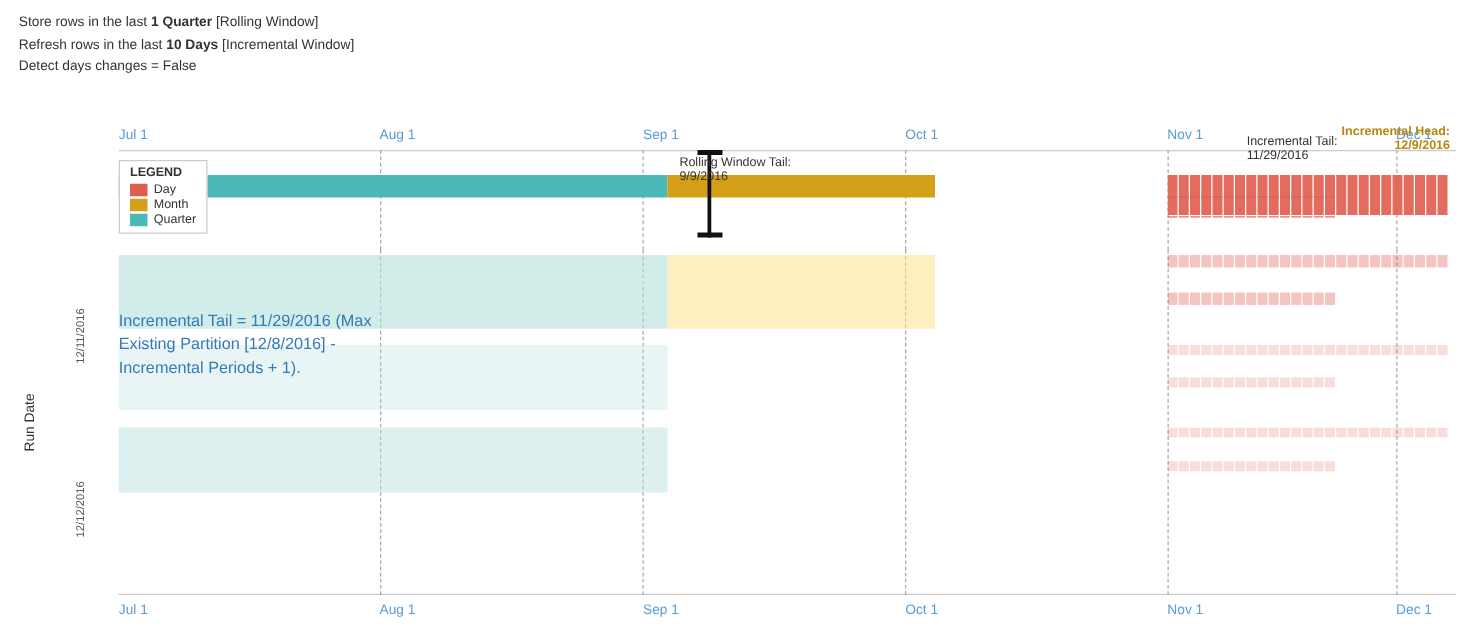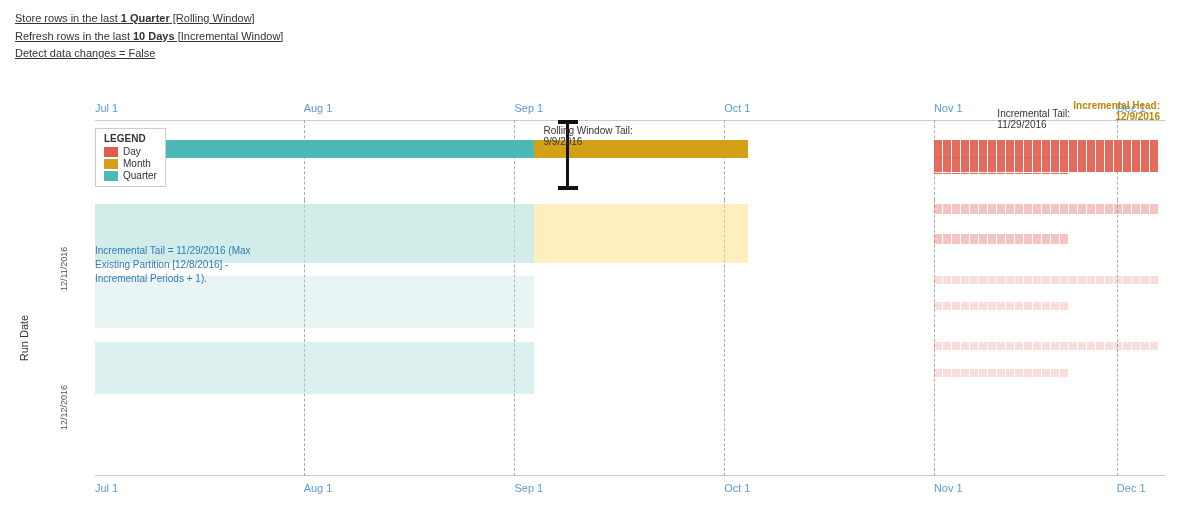--- a/index.html
+++ b/index.html
@@ -18,21 +18,20 @@
       padding: 10px 15px;
       position: relative;
     }
     .header-info {
       position: absolute;
       top: 10px;
       left: 15px;
       font-size: 11px;
       line-height: 1.6;
       color: #333;
-      text-decoration: underline;
     }
     .header-info span.bold { font-weight: bold; }
     .page-title {
       text-align: center;
       font-size: 22px;
       font-weight: 300;
       color: #333;
       position: absolute;
       top: 18px;
       left: 0;
@@ -83,21 +82,21 @@
 
 <div class="container">
 
   <div class="header-info">
     <div>
       <span>Store rows in the last </span><span class="bold">1 Quarter</span><span> [Rolling Window]</span>
     </div>
     <div>
       <span>Refresh rows in the last </span><span class="bold">10 Days</span><span> [Incremental Window]</span>
     </div>
-    <div>Detect data changes = False</div>
+    <div>Detect days changes = False</div>
   </div>
 
 
   <div class="chart-area" style="position:absolute; top:100px; left:15px; right:15px; bottom:10px;">
 
     <div style="position:absolute; top:20px; left:80px; right:0; height:1px; background:#ccc;"></div>
 
     <div style="position:absolute; top:2px; left:80px; right:0; height:20px;">
       <span class="axis-label" style="left:0%;">Jul 1</span>
       <span class="axis-label" style="left:19.5%;">Aug 1</span>
@@ -408,19 +407,19 @@
               <div style="width: 8px; height: 8px; background: rgb(224, 92, 78); opacity: 1; flex-shrink: 0;"></div>
               <div style="width: 8px; height: 8px; background: rgb(224, 92, 78); opacity: 1; flex-shrink: 0;"></div>
               <div style="width: 8px; height: 8px; background: rgb(224, 92, 78); opacity: 1; flex-shrink: 0;"></div>
               <div style="width: 8px; height: 8px; background: rgb(224, 92, 78); opacity: 1; flex-shrink: 0;"></div>
               <div style="width: 8px; height: 8px; background: rgb(224, 92, 78); opacity: 1; flex-shrink: 0;"></div>
               <div style="width: 8px; height: 8px; background: rgb(224, 92, 78); opacity: 1; flex-shrink: 0;"></div>
             </div>
         </div>
       </div>
 
-      <div style="position:absolute; left:80px; top:30px; width:230px; font-size:10px; color:#337ab7; line-height:1.4;">
+      <div style="position:absolute; left:80px; top:30px; width:230px; font-size:13px; color:#337ab7; line-height:1.4;">
         <br>Incremental Tail = 11/29/2016 (Max<br>Existing Partition [12/8/2016] -<br>Incremental Periods + 1).
       </div>
     </div>
 
   </div>
 </div>
 
 </body></html>

